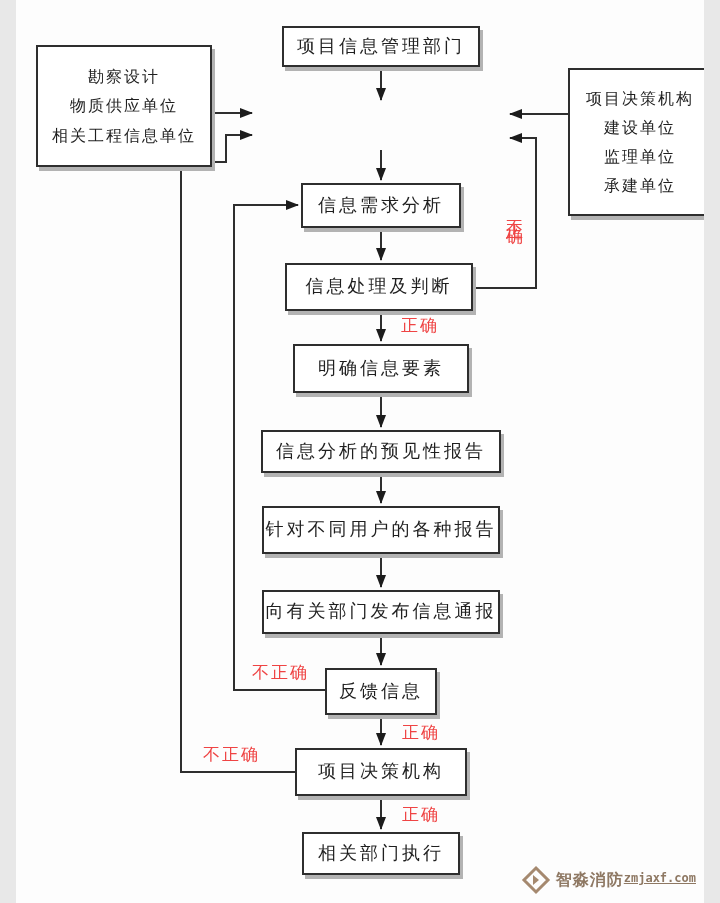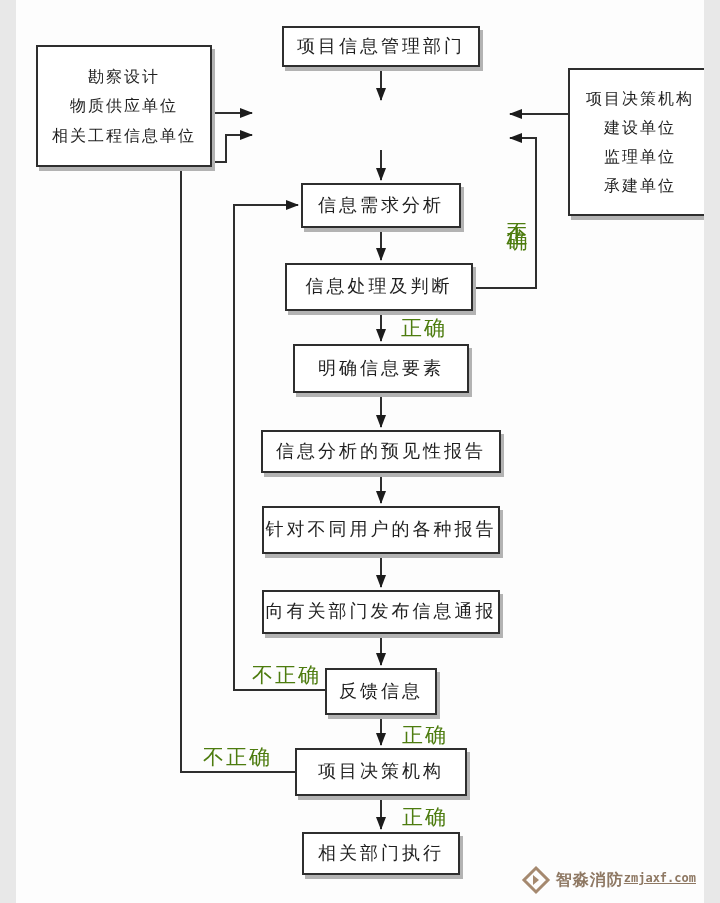--- a/index.html
+++ b/index.html
@@ -31,23 +31,23 @@
   .node.multi{
     flex-direction:column;
     justify-content:center;
     font-size:16px;
     letter-spacing:2px;
   }
   .node.multi .line{padding:5px 0;}
   .elabel{
     position:absolute;
     z-index:3;
-    font-size:21px;
+    font-size:17px;
     letter-spacing:2px;
-    color:#4d7c0f;
+    color:#ef4444;
     white-space:nowrap;
   }
   .elabel.vertical{
     writing-mode:vertical-rl;
     text-orientation:upright;
     letter-spacing:4px;
   }
   .watermark{
     position:absolute;
     right:8px;bottom:8px;

